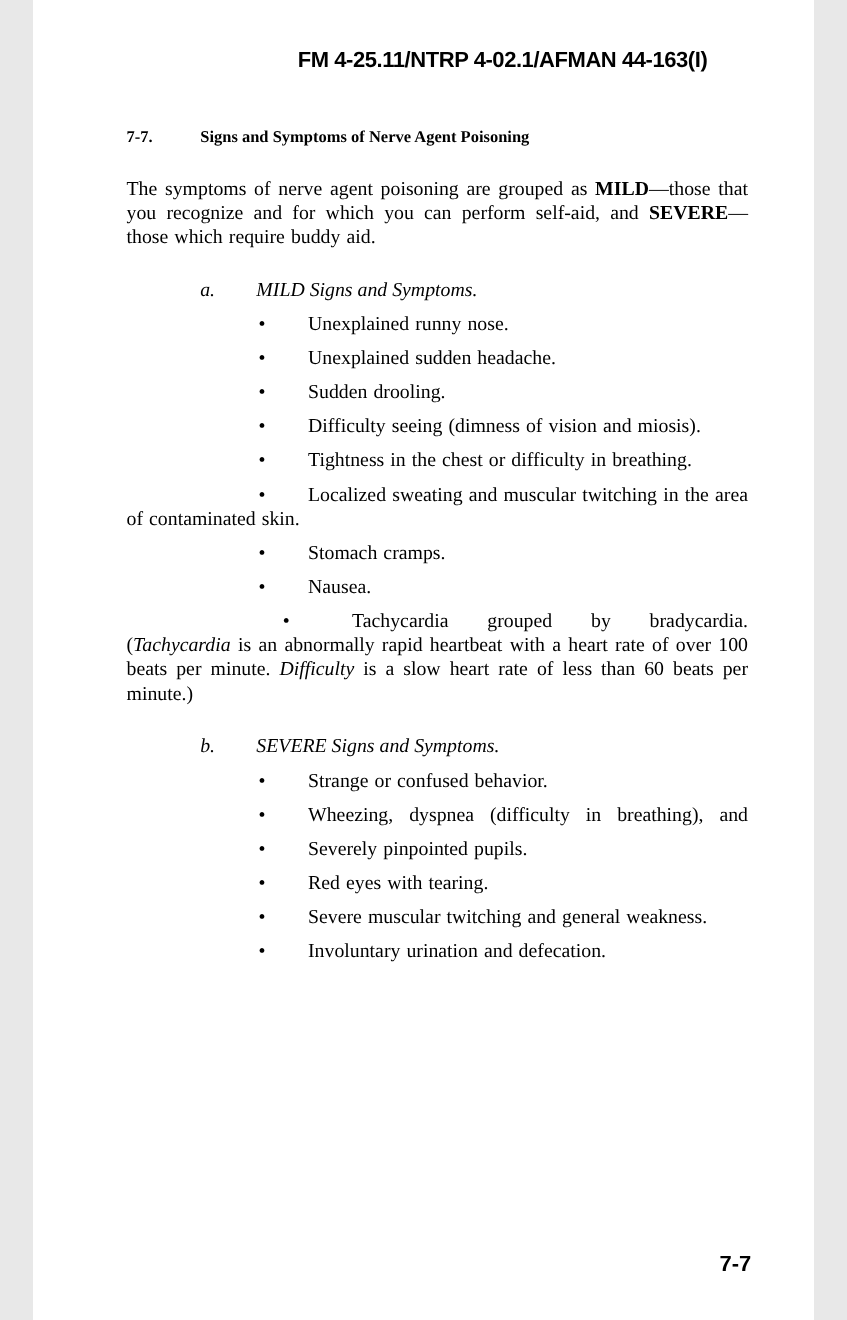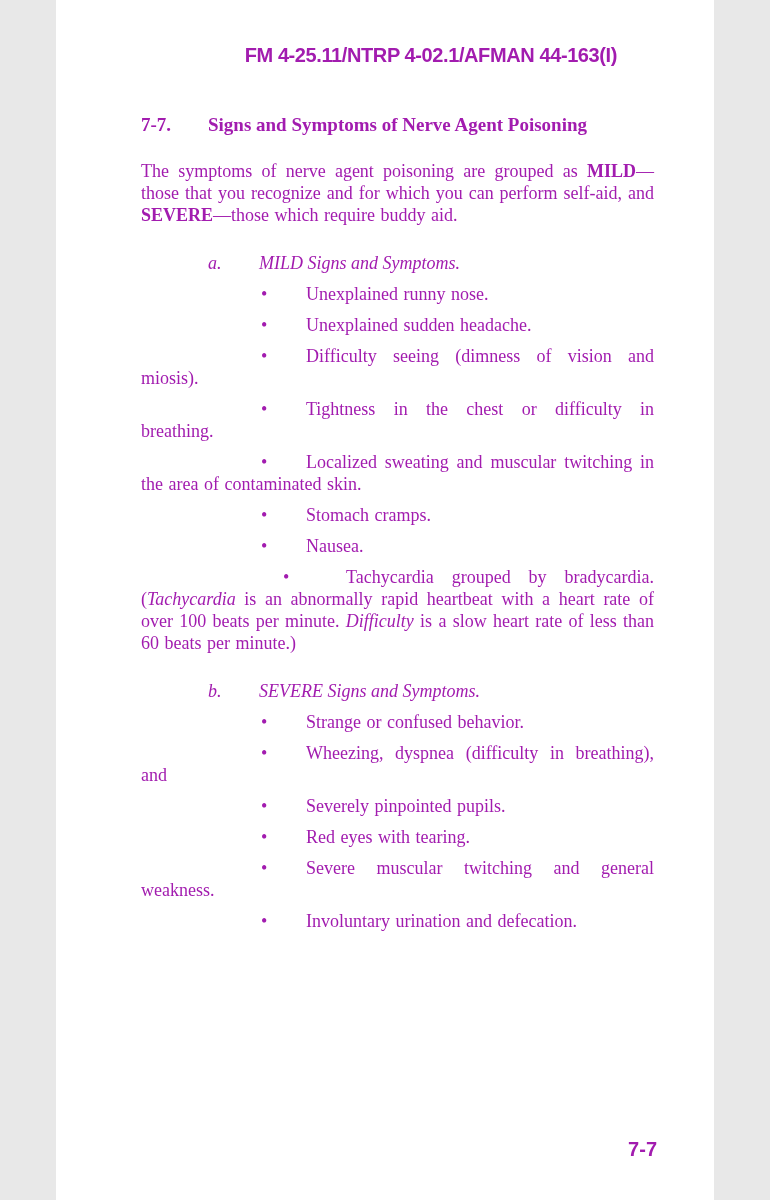--- a/index.html
+++ b/index.html
@@ -1,23 +1,23 @@
 <!DOCTYPE html>
 <html><head>
 <meta charset="utf-8">
 <style>
   * { margin: 0; padding: 0; box-sizing: border-box; }
   html, body { background: #e8e8e8; }
   .page {
     position: relative;
-    width: 658px;
+    width: 710px;
     height: 1200px;
     margin: 0 auto;
     background: #ffffff;
-    color: #a21caf;
+    color: #000000;
     font-family: "Liberation Serif", serif;
     font-size: 18px;
     line-height: 22px;
     overflow: hidden;
   }
   .content {
     padding: 0 60px 0 85px; 
   }
   .doc-header {
     margin-top: 44px;
@@ -25,21 +25,21 @@
     padding-right: 37px;
     font-family: "Liberation Sans", sans-serif;
     font-weight: bold;
     font-size: 20px;
     letter-spacing: -0.4px;
     white-space: nowrap;
   }
   .section-heading {
     margin-top: 48px;
     font-weight: bold;
-    font-size: 19px;
+    font-size: 15px;
   }
   .section-heading .sec-num {
     display: inline-block;
     width: 67px;
   }
   .para {
     text-align: justify;
     word-spacing: 1px;
   }
   .intro { margin-top: 24px; }
@@ -95,20 +95,21 @@
     </div>
 
     <p class="para intro"><span>The symptoms of nerve agent poisoning are grouped as </span><span class="bld">MILD</span><span>—those that you recognize and for which you can perform self-aid, and </span><span class="bld">SEVERE</span><span>—those which require buddy aid.</span></p>
 
     <div class="sub-heading">
       <span class="sub-label">a.</span><span class="ital">MILD Signs and Symptoms.</span>
     </div>
 
     <p class="para bullet-para"><span class="bullet">•</span><span>Unexplained runny nose.</span></p>
     <p class="para bullet-para"><span class="bullet">•</span><span>Unexplained sudden headache.</span></p>
+    <p class="para bullet-para"><span class="bullet">•</span><span>Sudden drooling.</span></p>
     <p class="para bullet-para"><span class="bullet">•</span><span>Difficulty seeing (dimness of vision and miosis).</span></p>
     <p class="para bullet-para"><span class="bullet">•</span><span>Tightness in the chest or difficulty in breathing.</span></p>
 
     <p class="para bullet-para"><span class="bullet">•</span><span>Localized sweating and muscular twitching in the area of contaminated skin.</span></p>
 
     <p class="para bullet-para"><span class="bullet">•</span><span>Stomach cramps.</span></p>
     <p class="para bullet-para"><span class="bullet">•</span><span>Nausea.</span></p>
 
     <p class="para bullet-para indent-lg"><span class="bullet">•</span><span>Tachycardia grouped by bradycardia.  (</span><span class="ital">Tachycardia</span><span> is an abnormally rapid heartbeat with a heart rate of over 100 beats per minute. </span><span class="ital">Difficulty</span><span> is a slow heart rate of less than 60 beats per minute.)</span></p>
 

